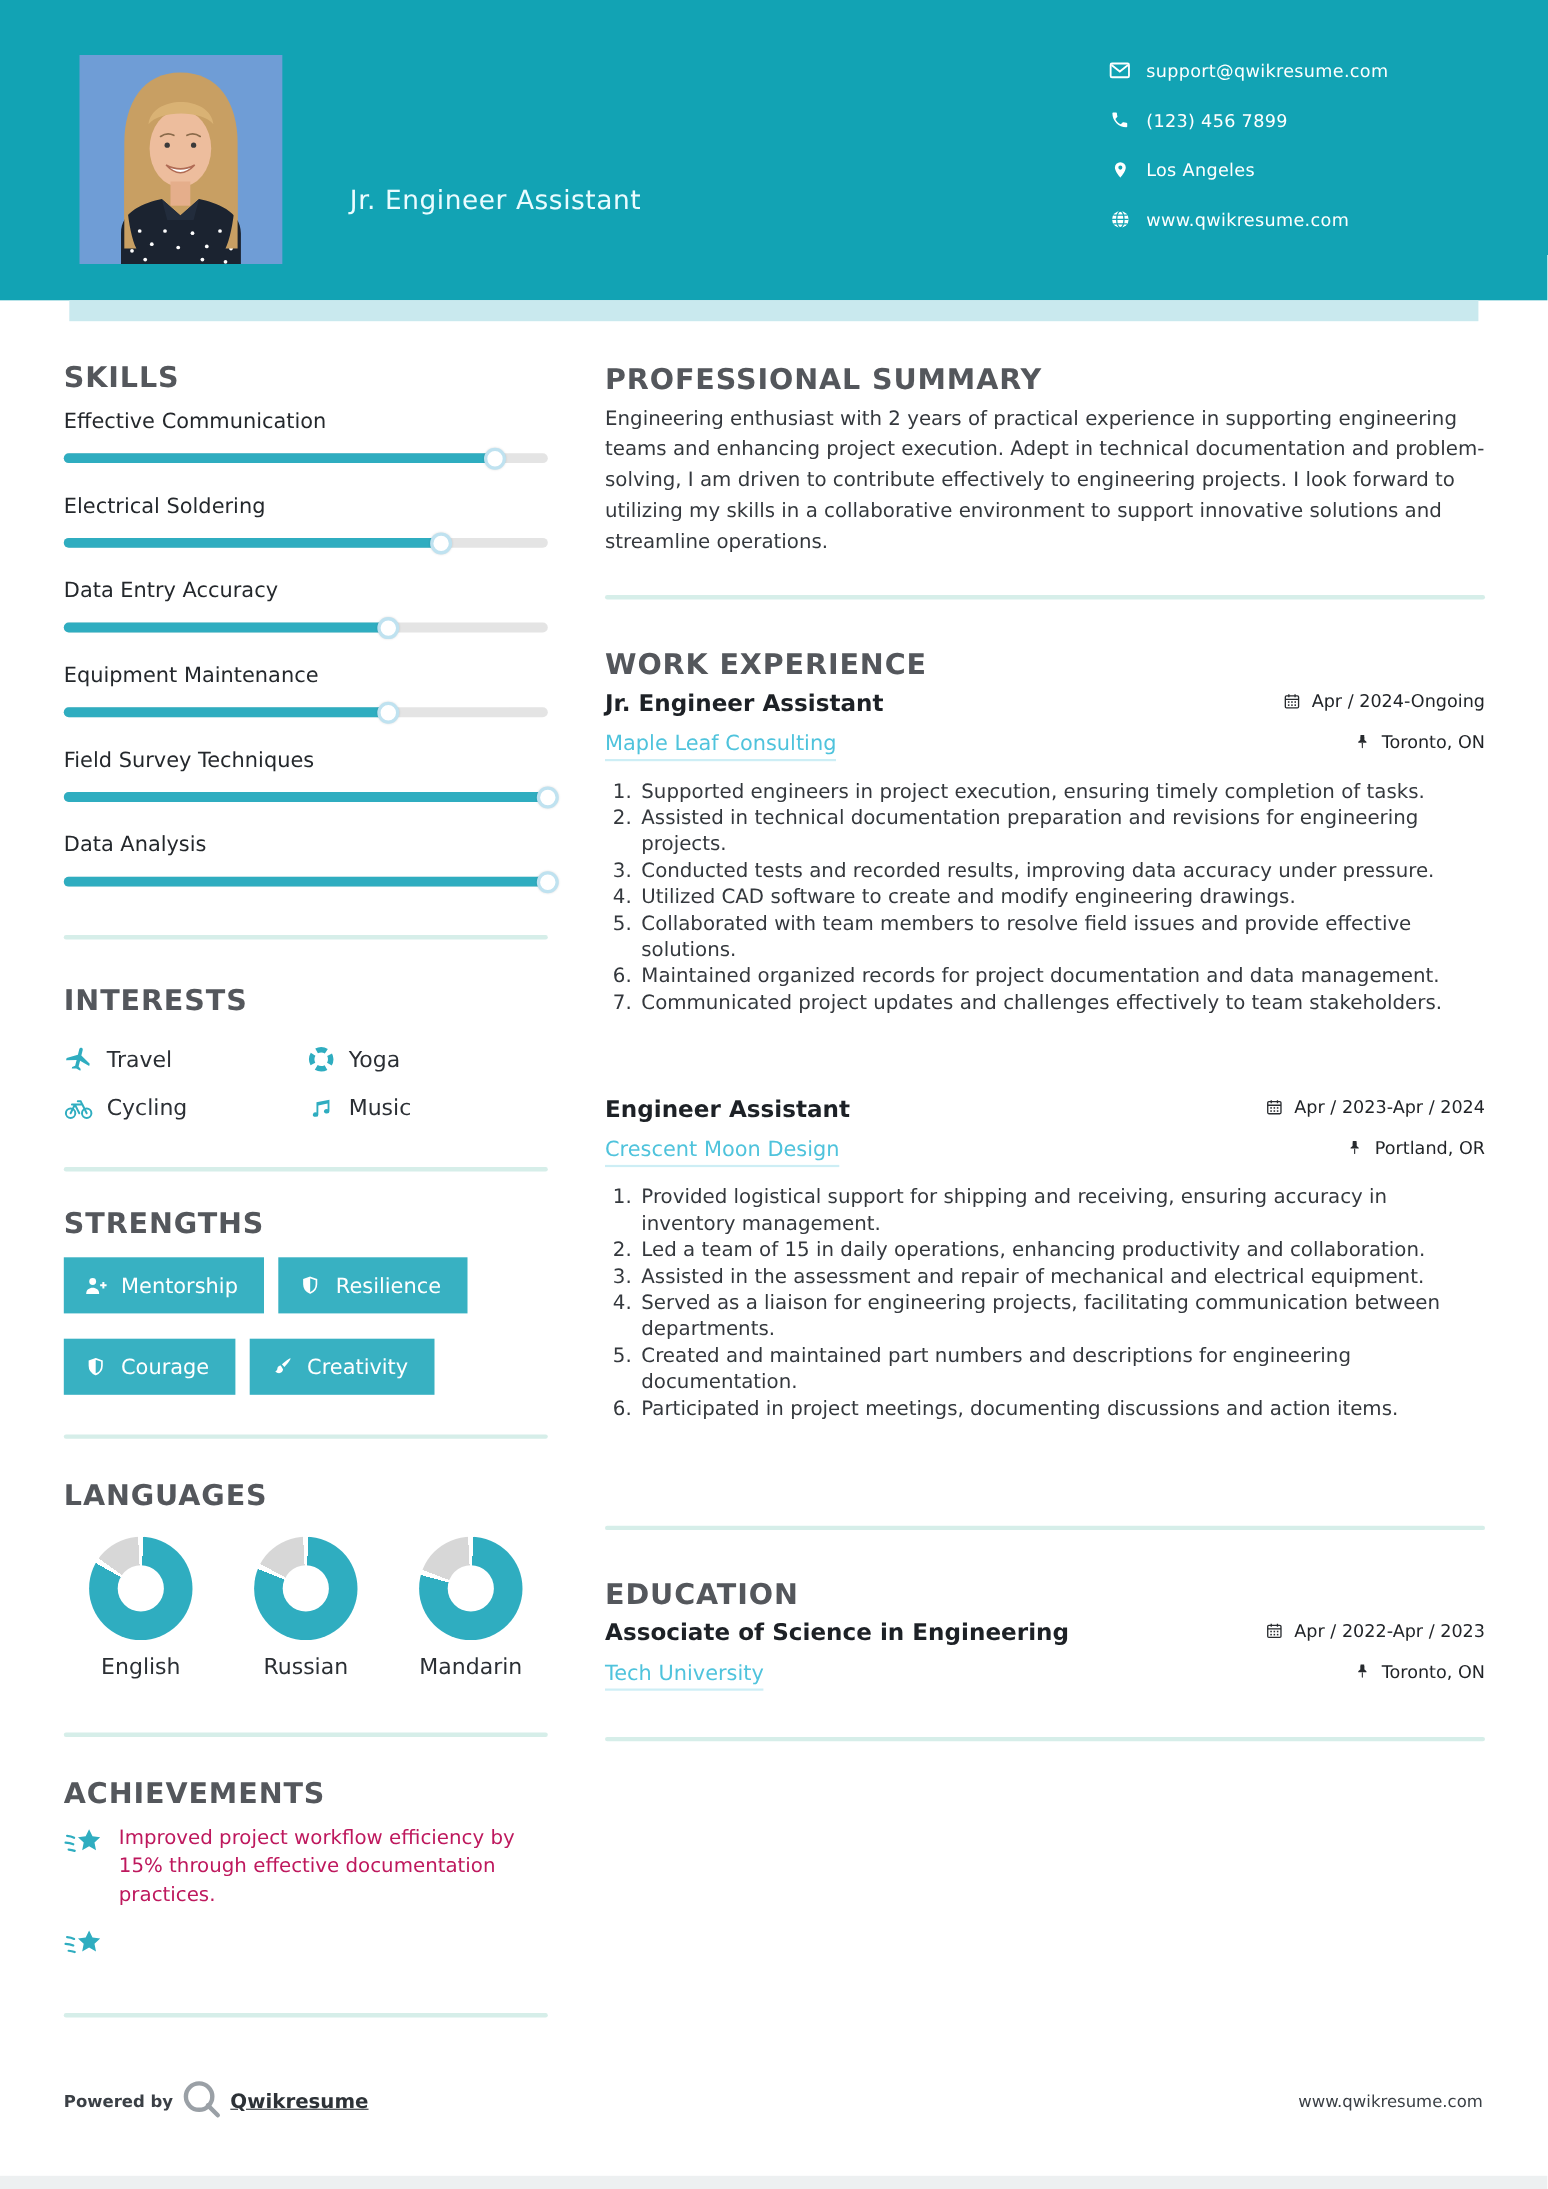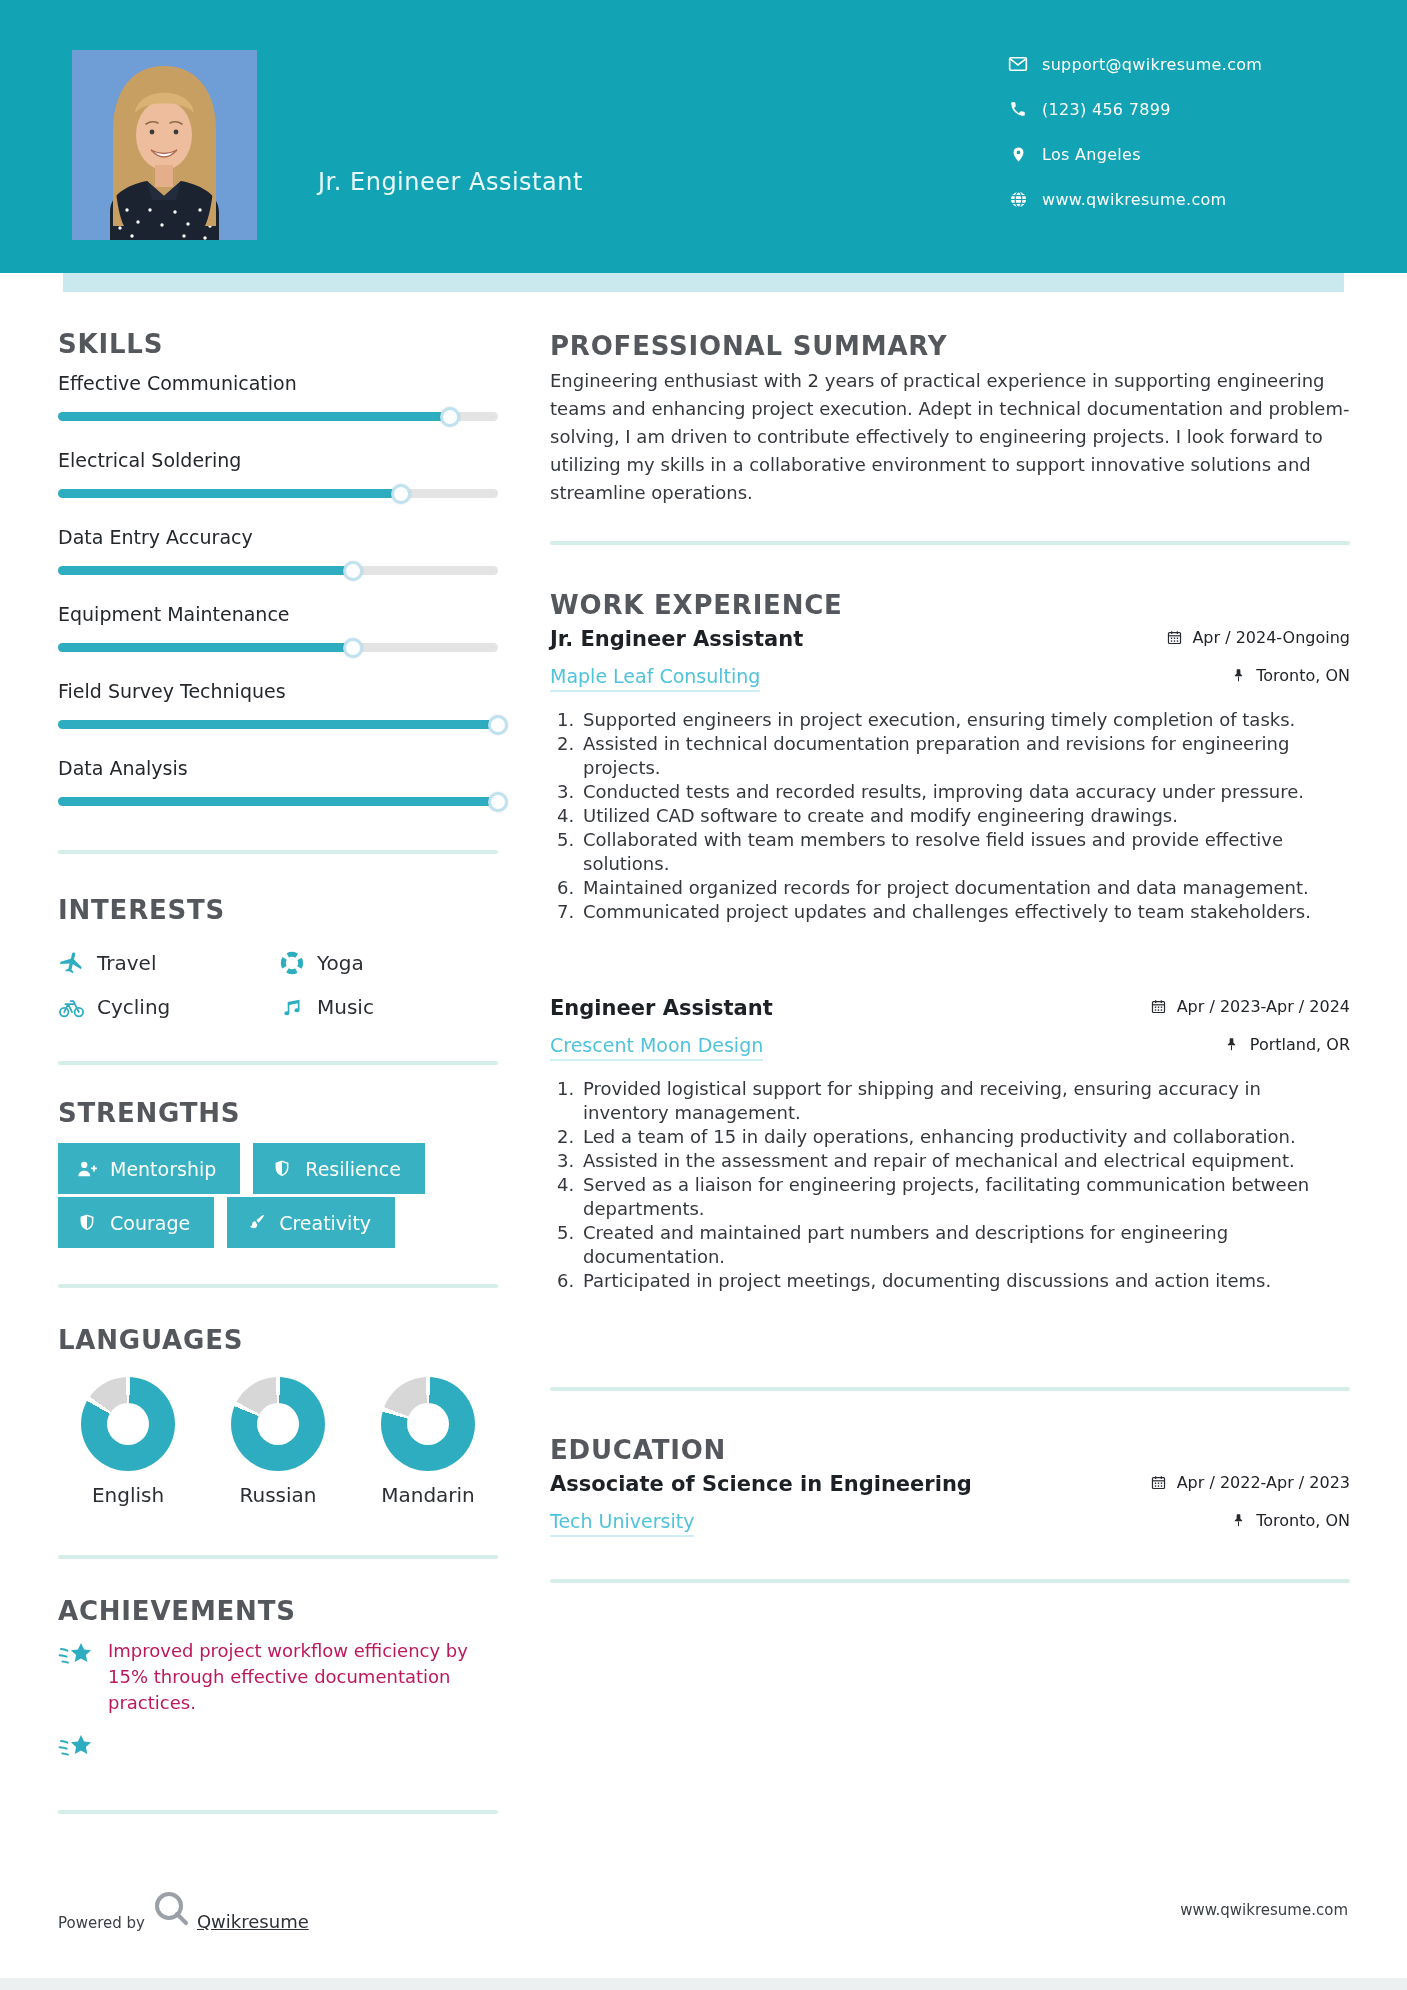--- a/index.html
+++ b/index.html
@@ -42,21 +42,21 @@
   .sec-interests h2 { margin-bottom:6px; }
   .int-grid { display:flex; flex-wrap:wrap; }
   .int-item { width:50%; display:flex; align-items:center; gap:12px; height:28px; margin-top:16px; }
   .int-item .i-icon { width:27px; height:27px; flex:0 0 27px; display:flex; align-items:center; justify-content:center; }
   .int-item .i-label { font-size:20px; color:#2b2f34; }
   .rule-2 { margin-top:40px; }
 
   
   .sec-strengths { margin-top:32px; }
   .sec-strengths h2 { margin-bottom:13px; }
-  .str-wrap { display:flex; flex-wrap:wrap; gap:3px 13px; }
+  .str-wrap { display:flex; flex-wrap:wrap; gap:23px 13px; }
   .str-btn { height:51px; display:inline-flex; align-items:center; gap:12px; padding:0 24px 0 18px; background:#38b1c2; color:#ffffff; font-size:19px; border:none; }
   .str-btn .s-icon { width:22px; height:22px; display:flex; align-items:center; justify-content:center; }
   .rule-3 { margin-top:36px; }
 
   
   .sec-langs { margin-top:36px; }
   .sec-langs h2 { margin-bottom:20px; }
   .lang-row { display:flex; justify-content:space-between; padding:0 8px; }
   .lang-cell { width:124px; display:flex; flex-direction:column; align-items:center; }
   .donut { position:relative; width:94px; height:94px; border-radius:50%; }
@@ -90,21 +90,21 @@
   .job ol { margin-top:16px; padding-left:30px; }
   .job ol li { font-size:18px; line-height:24px; color:#34383d; padding-left:3px; }
   .rule-r2 { margin-top:94px; }
 
   .sec-edu { margin-top:43px; }
   .edu-desc { margin-top:13px; font-size:18px; line-height:27px; color:#34383d; }
   .rule-r3 { margin-top:42px; }
 
   
   .footer { position:absolute; left:58px; right:59px; top:1886px; height:48px; display:flex; justify-content:space-between; align-items:center; }
-  .powered { display:flex; align-items:flex-end; gap:6px; }
+  .powered { display:flex; align-items:center; gap:6px;font-weight:bold; }
   .powered-label { font-size:15px; color:#3b4046; }
   .brand-link { font-size:18px; color:#2d3237; text-decoration:underline; }
   .site-url { font-size:15px; color:#3b4046; }
   .bottom-strip { position:absolute; left:0; bottom:0; width:1407px; height:12px; background:#edf0f1; }
 </style>
 </head>
 <body>
 
 <div class="page">
 

